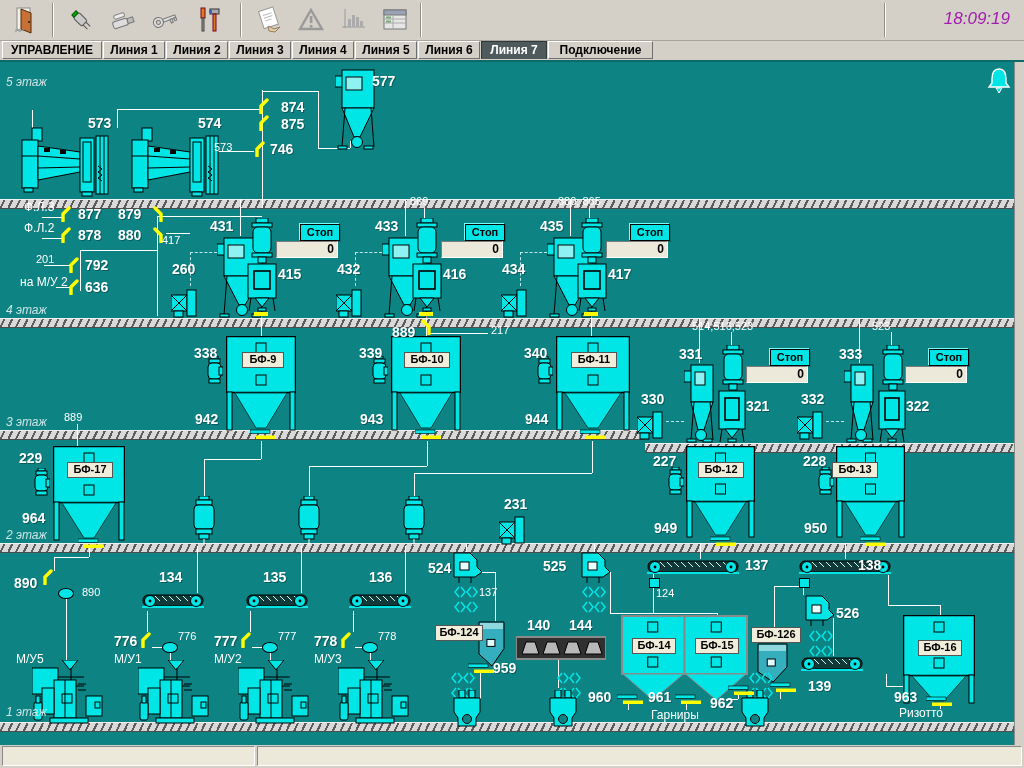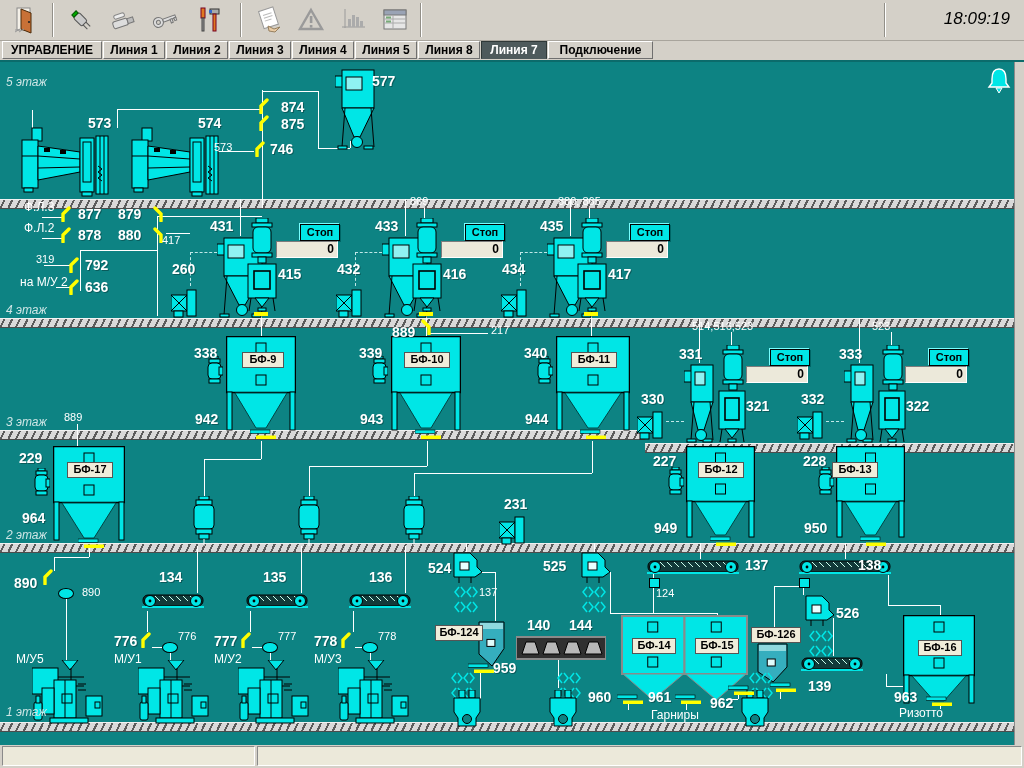--- a/index.html
+++ b/index.html
@@ -8,21 +8,21 @@
   #page{position:absolute;left:0;top:0;width:1024px;height:768px}
 
   
   #toolbar{position:absolute;left:0;top:0;width:1024px;height:40px;background:#d4d0c8;
            border-bottom:1px solid #a8a49c}
   .tbtn{position:absolute;top:3px;width:42px;height:34px;border:none;background:transparent;padding:0;cursor:pointer}
   .tbtn svg{display:block;margin:0 auto}
   .sep{position:absolute;top:3px;height:34px;width:0;border-left:1px solid #928f88;border-right:1px solid #fff}
   #title{position:absolute;left:470px;top:8px;width:410px;text-align:center;
          font-style:italic;font-size:19px;color:#000}
-  #clock{position:absolute;right:14px;top:9px;font-style:italic;font-size:17px;color:#000000}
+  #clock{position:absolute;right:14px;top:9px;font-style:italic;font-size:17px;color:#a21caf}
 
   
   #tabbar{position:absolute;left:0;top:41px;width:1024px;height:19px;background:#d4d0c8}
   .tab{position:absolute;top:0;height:18px;background:#d4d0c8;color:#000;
        border:1px solid;border-color:#fff #6f6f6f #6f6f6f #fff;
        font-weight:bold;font-size:12px;text-align:center;line-height:17px;cursor:pointer;box-sizing:border-box}
   .tab.active{background:#4e5a5c;color:#fff;border-color:#2f3838 #2f3838 #4e5a5c #2f3838}
   #tabstrip{position:absolute;left:0;top:60px;width:1024px;height:2px;background:#0b6b6b}
 
   
@@ -156,21 +156,21 @@
     <div id="clock">18:09:19</div>
   </div>
 
   <div id="tabbar">
       <div class="tab " style="left:2px;width:100px">УПРАВЛЕНИЕ</div>
       <div class="tab " style="left:103px;width:62px">Линия 1</div>
       <div class="tab " style="left:166px;width:62px">Линия 2</div>
       <div class="tab " style="left:229px;width:62px">Линия 3</div>
       <div class="tab " style="left:292px;width:62px">Линия 4</div>
       <div class="tab " style="left:355px;width:62px">Линия 5</div>
-      <div class="tab " style="left:418px;width:62px">Линия 8</div>
+      <div class="tab " style="left:418px;width:62px">Линия 6</div>
       <div class="tab active" style="left:481px;width:66px">Линия 7</div>
       <div class="tab " style="left:548px;width:105px">Подключение</div>
     </div>
   <div id="tabstrip"></div>
 
   <div id="bg"></div>
   <div id="rightstrip"></div>
 
   <div class="statuspanel" style="left:2px;width:253px"></div>
   <div class="statuspanel" style="left:257px;width:765px"></div>
@@ -1246,21 +1246,21 @@
     <div class="lb b" style="left:808px;top:679px">139</div>
     <div class="lb b" style="left:527px;top:618px">140</div>
     <div class="lb b" style="left:569px;top:618px">144</div>
     <div class="lb b" style="left:493px;top:661px">959</div>
     <div class="lb b" style="left:588px;top:690px">960</div>
     <div class="lb b" style="left:648px;top:690px">961</div>
     <div class="lb b" style="left:710px;top:696px">962</div>
     <div class="lb b" style="left:894px;top:690px">963</div>
     <div class="lb s" style="left:214px;top:142px">573</div>
     <div class="lb s" style="left:162px;top:235px">417</div>
-    <div class="lb s" style="left:36px;top:254px">319</div>
+    <div class="lb s" style="left:36px;top:254px">201</div>
     <div class="lb s" style="left:410px;top:196px">869</div>
     <div class="lb s" style="left:558px;top:196px">880; 865</div>
     <div class="lb s" style="left:491px;top:325px">217</div>
     <div class="lb s" style="left:692px;top:321px">514;516;523</div>
     <div class="lb s" style="left:872px;top:321px">523</div>
     <div class="lb s" style="left:64px;top:412px">889</div>
     <div class="lb s" style="left:82px;top:587px">890</div>
     <div class="lb s" style="left:178px;top:631px">776</div>
     <div class="lb s" style="left:278px;top:631px">777</div>
     <div class="lb s" style="left:378px;top:631px">778</div>

